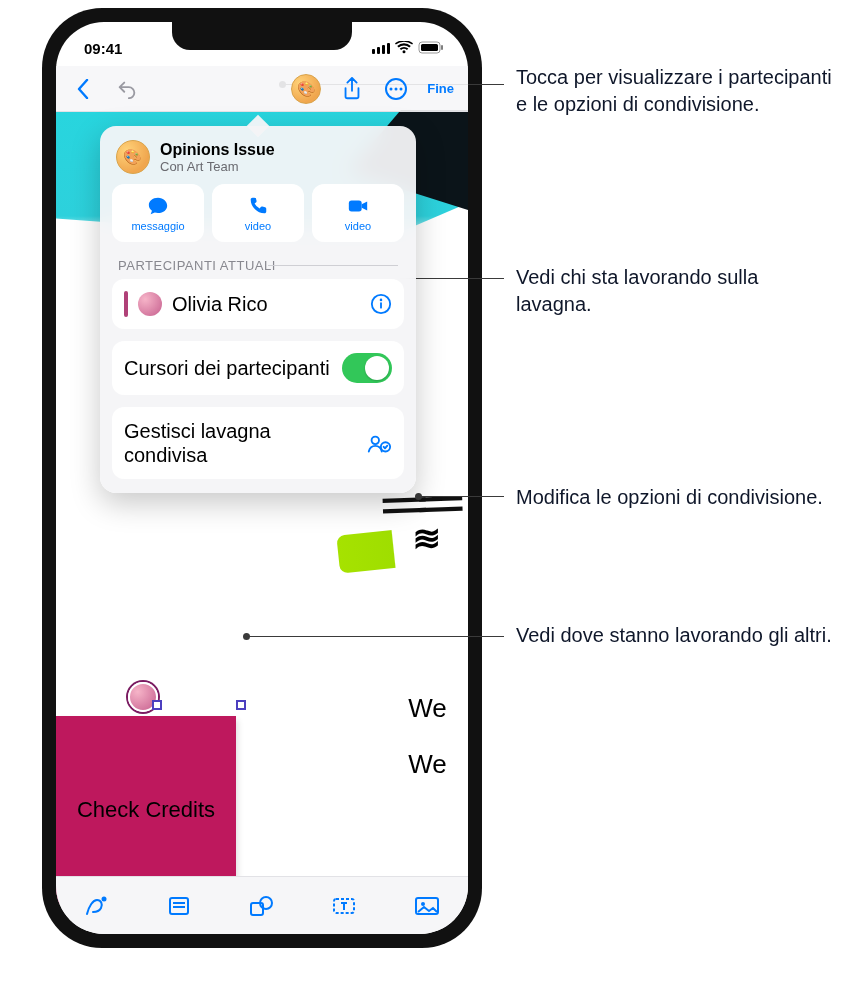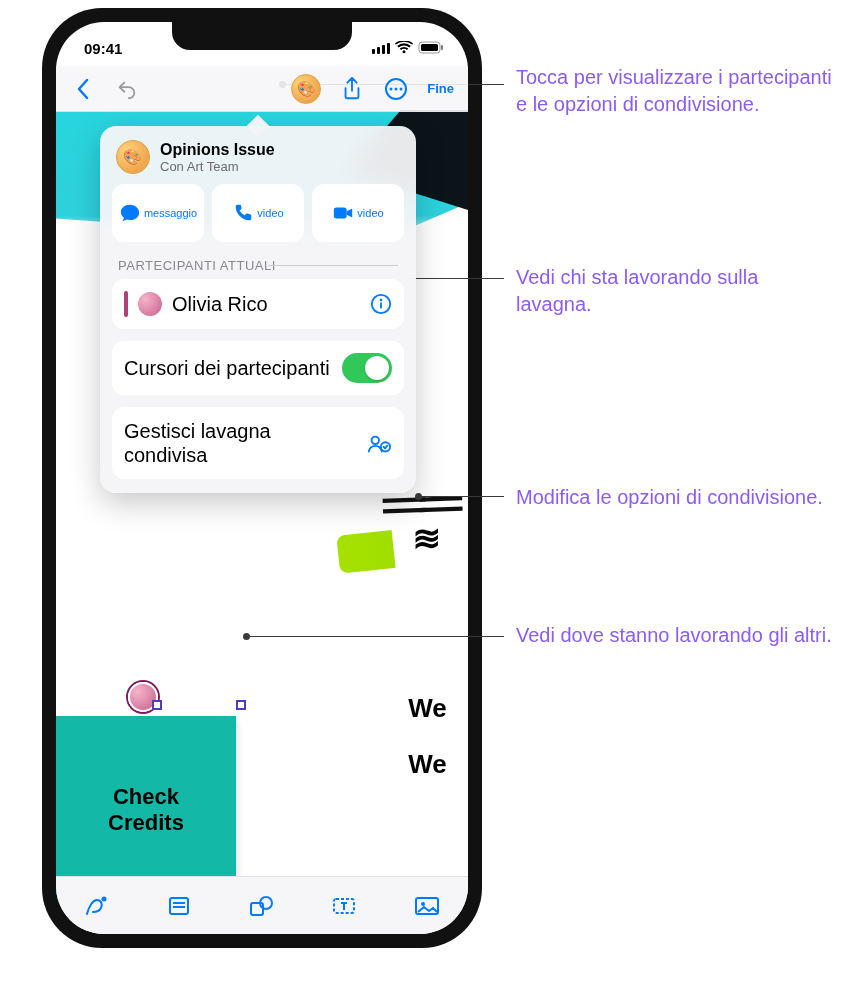--- a/index.html
+++ b/index.html
@@ -62,42 +62,42 @@
     background: linear-gradient(180deg,#28d5de 0%, #2dd1dc 80%, #fff 100%);
     clip-path: polygon(0 0,100% 0,100% 70%,78% 100%,0 82%); }
   .dark-poly { position:absolute; right:0; top:-2px; width:120px; height:100px;
     background:#0b1419; clip-path: polygon(44% 0,100% 0,100% 100%,0 62%); }
   .scribble { position:absolute; right:12px; top:356px; font-weight:800; font-size:60px; transform:rotate(-2deg); color:#111; letter-spacing:-6px; }
   .scribble2 { position:absolute; right:20px; top:418px; width:110px; height:38px;
     background: linear-gradient(90deg,#a6e200 0%, #9fde00 50%, transparent 51%); border-radius:8px;
     transform:rotate(-6deg); }
   .scribble3 { position:absolute; right:30px; top:406px; font-size:34px; font-weight:900; letter-spacing:-3px; }
 
-  .we-lines { position:absolute; right:14px; top:568px; text-align:right; font-weight:700; font-size:26px; line-height:56px; }
+  .we-lines { position:absolute; right:14px; top:568px; text-align:right; font-weight:400; font-size:26px; line-height:56px; }
   .we-lines .ws { display:inline-block; background:#ffe600; border-radius:50%; padding:0 8px; }
 
   
   .cursor-avatar {
     position:absolute; left:72px; top:570px; width:30px; height:30px; border-radius:50%;
     background: radial-gradient(circle at 30% 30%, #f6b4c8, #c65f8e); border:2px solid #fff;
     box-shadow: 0 0 0 2px #7a1b61;
   }
   .cursor-select {
     position:absolute; left:100px; top:592px; width:86px; height:204px;
     border:2px dashed transparent;
   }
   .cs-h { position:absolute; width:10px; height:10px; background:#fff; border:2px solid #4c3fbf; }
   .cursor-select .tl{left:-6px;top:-6px}.cursor-select .tr{right:-6px;top:-6px}
   .cursor-select .bl{left:-6px;bottom:-6px}.cursor-select .br{right:-6px;bottom:-6px}
 
   .sticky {
     position:absolute; left:0; top:604px; width:180px; height:188px;
-    background:#14b8a6; box-shadow: 2px 4px 6px rgba(0,0,0,.12);
+    background:#be185d; box-shadow: 2px 4px 6px rgba(0,0,0,.12);
     display:flex; align-items:center; justify-content:center; text-align:center;
-    font-weight:700; font-size:22px; padding:20px;
+    font-weight:400; font-size:22px; padding:20px;
   }
 
   
   .bottom-bar {
     position:absolute; left:0; right:0; bottom:0; height:58px;
     background:#f6f6f8; border-top:1px solid #e2e2e6;
     display:flex; align-items:center; justify-content:space-around;
   }
   .bb-ic { width:28px; height:24px; color:#007aff; }
 
@@ -111,21 +111,21 @@
   .pop-arrow {
     position:absolute; top:-8px; left:150px; width:16px; height:16px;
     background: rgba(244,244,247,.95); transform: rotate(45deg);
   }
   .pop-head { display:flex; align-items:center; gap:10px; padding:2px 4px 10px; }
   .pop-head .t1 { font-weight:700; font-size:16px; }
   .pop-head .t2 { font-size:13px; color:#6a6a70; }
   .pop-actions { display:flex; gap:8px; }
   .pop-btn {
     flex:1; background:#fff; border-radius:12px; height:58px;
-    display:flex; flex-direction:row; align-items:center; justify-content:center;
+    display:flex; flex-direction:column; align-items:center; justify-content:center;
     gap:3px; color:#007aff; font-size:11px;
   }
   .pop-btn svg { width:22px; height:22px; }
   .sect-label { font-size:13px; letter-spacing:.5px; color:#88888f; margin:16px 6px 6px; position:relative; }
   .sect-label::after { content:""; position:absolute; left:150px; right:0; top:7px; height:1px; background:#cfcfd4; }
   .row {
     background:#fff; border-radius:12px; padding:12px 12px;
     display:flex; align-items:center; gap:10px;
   }
   .row + .row-gap { height:12px; }
@@ -137,21 +137,21 @@
   .toggle {
     width:50px; height:30px; background:#32c759; border-radius:15px; position:relative;
   }
   .toggle::after { content:""; position:absolute; right:3px; top:3px; width:24px; height:24px;
     background:#fff; border-radius:50%; box-shadow:0 1px 2px rgba(0,0,0,.2); }
   .share-ic { width:26px; height:22px; color:#007aff; }
   .row-two { line-height:1.2; }
 
   
   .callout {
-    position:absolute; font-size:20px; line-height:1.35; color:#8b5cf6; max-width:320px;
+    position:absolute; font-size:20px; line-height:1.35; color:#0f172a; max-width:320px;
   }
   .lead {
     position:absolute; height:1px; background:#3a3a3a;
   }
   .lead::before {
     content:""; position:absolute; left:-3px; top:-3px; width:7px; height:7px;
     background:#3a3a3a; border-radius:50%;
   }
 </style>
 </head>

